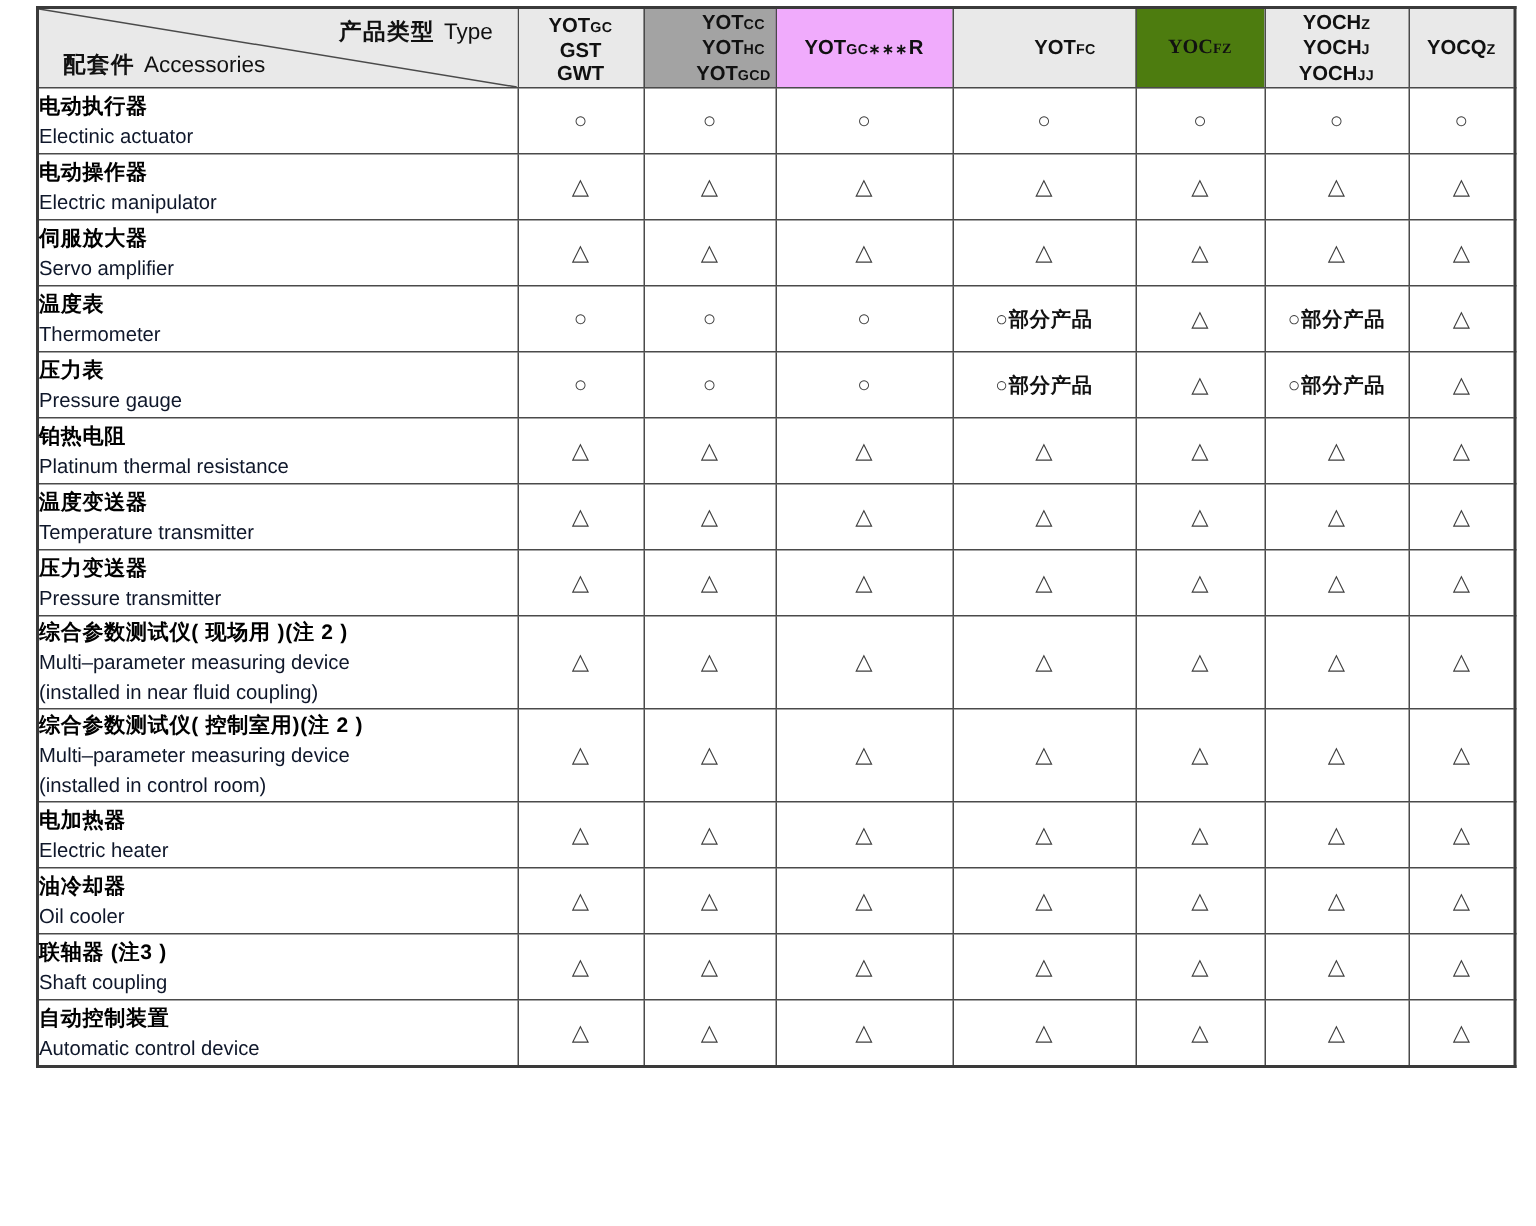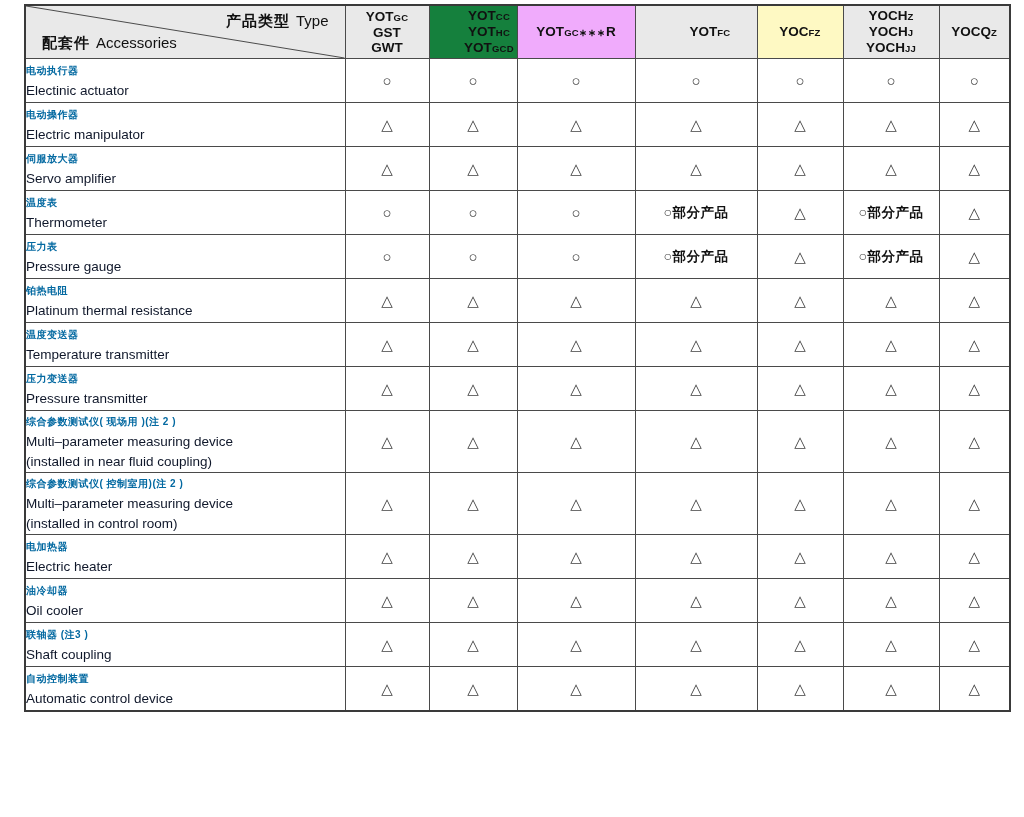--- a/index.html
+++ b/index.html
@@ -53,22 +53,22 @@
   th.col-head .sub{font-size:9.5px;letter-spacing:0.3px;}
   th.col-head .dots{font-size:9.5px;letter-spacing:1px;}
   
   th.row-label{
     text-align:left;vertical-align:middle;
     padding:5px 6px 5px 26px;
     font-weight:normal;
     height:43px;
   }
   .zh-label{
-    font-weight:bold;font-size:10px;line-height:21px;
-    letter-spacing:0.5px;color:#0369a1;white-space:nowrap;
+    font-weight:bold;font-size:14px;line-height:21px;
+    letter-spacing:0.5px;color:#000000;white-space:nowrap;
   }
   .en-label{
     font-size:13.5px;line-height:20px;color:#0f172a;white-space:nowrap;
   }
   
   td.cell{
     text-align:center;vertical-align:middle;
   }
   .sym{font-size:15px;color:#3f3f3f;}
   .partial{
@@ -103,32 +103,32 @@
           </div>
           <div class="corner-bottom">
             <span class="zh">配套件</span><span class="en">Accessories</span>
           </div>
         </th>
       <th class="col-head" style="background: rgb(233, 233, 233);">
             <div><span>YOT</span><span class="sub">GC</span></div>
             <div><span>GST</span></div>
             <div><span>GWT</span></div>
           </th>
-          <th class="col-head" style="background: #15803d; padding-left: 32px;">
+          <th class="col-head" style="background: #a3a3a3; padding-left: 32px;">
             <div><span>YOT</span><span class="sub">CC</span></div>
             <div><span>YOT</span><span class="sub">HC</span></div>
             <div><span>YOT</span><span class="sub">GCD</span></div>
           </th>
           <th class="col-head" style="background: #f0abfc;">
             <div><span>YOT</span><span class="sub">GC</span><span class="dots">∗∗∗</span><span>R</span></div>
           </th>
           <th class="col-head" style="background: rgb(233, 233, 233); padding-left: 28px;">
             <div><span>YOT</span><span class="sub">FC</span></div>
           </th>
-          <th class="col-head" style="background: #fef9c3;">
+          <th class="col-head" style="background: #4d7c0f; font-family: Liberation Serif, serif;">
             <div><span>YOC</span><span class="sub">FZ</span></div>
           </th>
           <th class="col-head" style="background: rgb(233, 233, 233);">
             <div><span>YOCH</span><span class="sub">Z</span></div>
             <div><span>YOCH</span><span class="sub">J</span></div>
             <div><span>YOCH</span><span class="sub">JJ</span></div>
           </th>
           <th class="col-head" style="background: rgb(233, 233, 233); margin-top: 35px;">
             <div><span>YOCQ</span><span class="sub">Z</span></div>
           </th>

